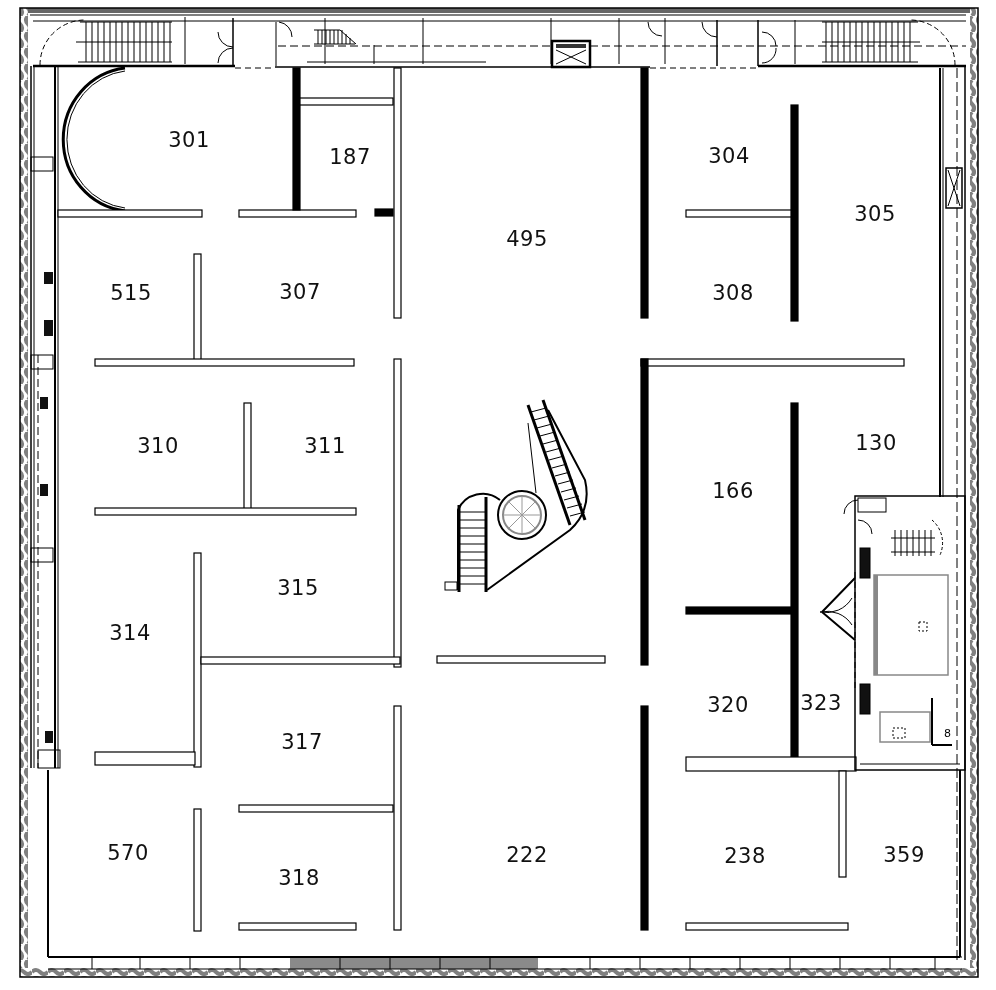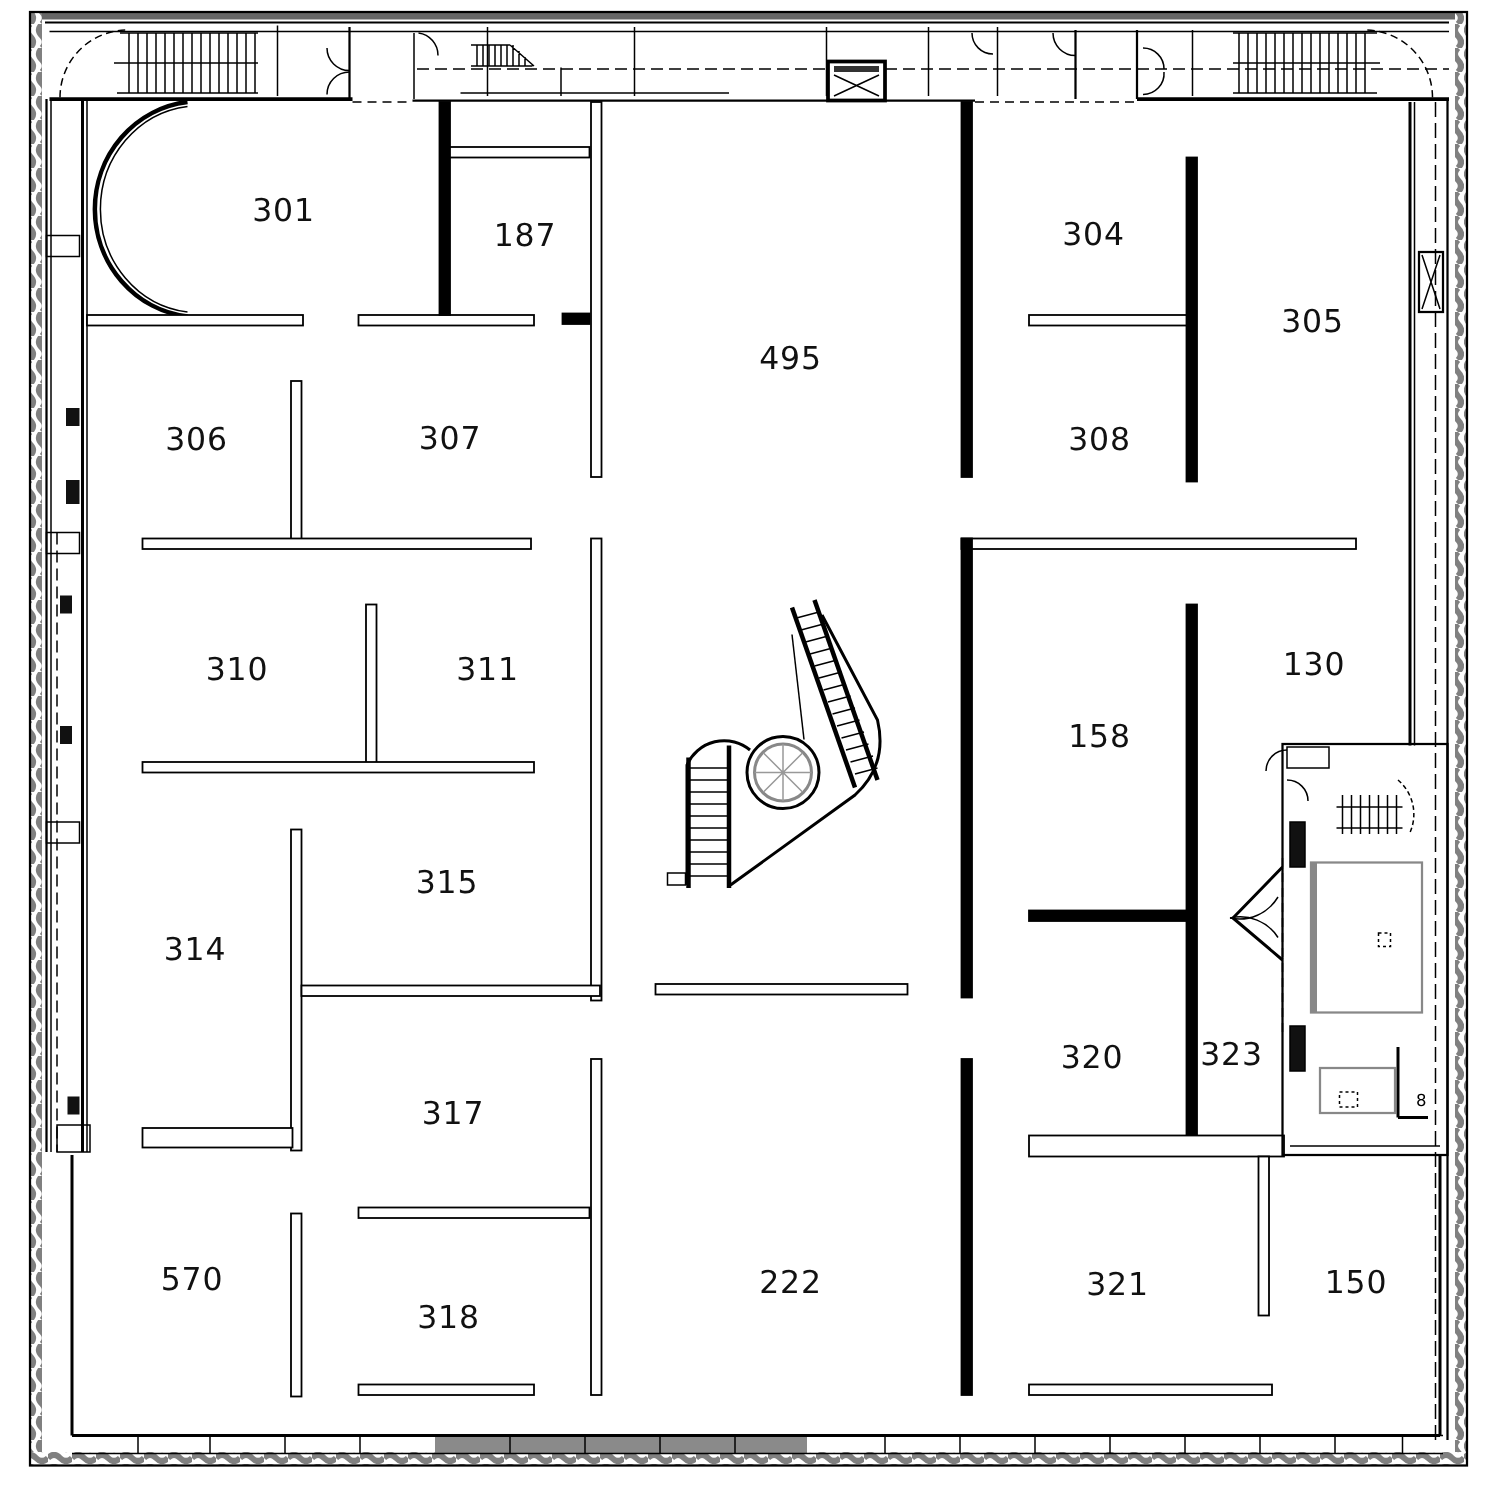--- a/index.html
+++ b/index.html
@@ -226,30 +226,30 @@
   </g>
   <text x="944" y="737" font-family="DejaVu Sans, sans-serif" font-size="11" fill="#000">8</text>
 </svg>
 
 <div>
   <div class="room-label" style="left:189px;top:140px">301</div>
   <div class="room-label" style="left:350px;top:157px">187</div>
   <div class="room-label" style="left:527px;top:239px">495</div>
   <div class="room-label" style="left:729px;top:156px">304</div>
   <div class="room-label" style="left:875px;top:214px">305</div>
-  <div class="room-label" style="left:131px;top:293px">306</div>
+  <div class="room-label" style="left:131px;top:293px">515</div>
   <div class="room-label" style="left:300px;top:292px">307</div>
   <div class="room-label" style="left:733px;top:293px">308</div>
   <div class="room-label" style="left:158px;top:446px">310</div>
   <div class="room-label" style="left:325px;top:446px">311</div>
-  <div class="room-label" style="left:733px;top:491px">158</div>
+  <div class="room-label" style="left:733px;top:491px">166</div>
   <div class="room-label" style="left:876px;top:443px">130</div>
   <div class="room-label" style="left:130px;top:633px">314</div>
   <div class="room-label" style="left:298px;top:588px">315</div>
   <div class="room-label" style="left:302px;top:742px">317</div>
   <div class="room-label" style="left:128px;top:853px">570</div>
   <div class="room-label" style="left:299px;top:878px">318</div>
   <div class="room-label" style="left:527px;top:855px">222</div>
   <div class="room-label" style="left:728px;top:705px">320</div>
-  <div class="room-label" style="left:745px;top:856px">321</div>
-  <div class="room-label" style="left:904px;top:855px">150</div>
+  <div class="room-label" style="left:745px;top:856px">238</div>
+  <div class="room-label" style="left:904px;top:855px">359</div>
   <div class="room-label" style="left:821px;top:703px">323</div>
 </div>
 
 </body></html>

